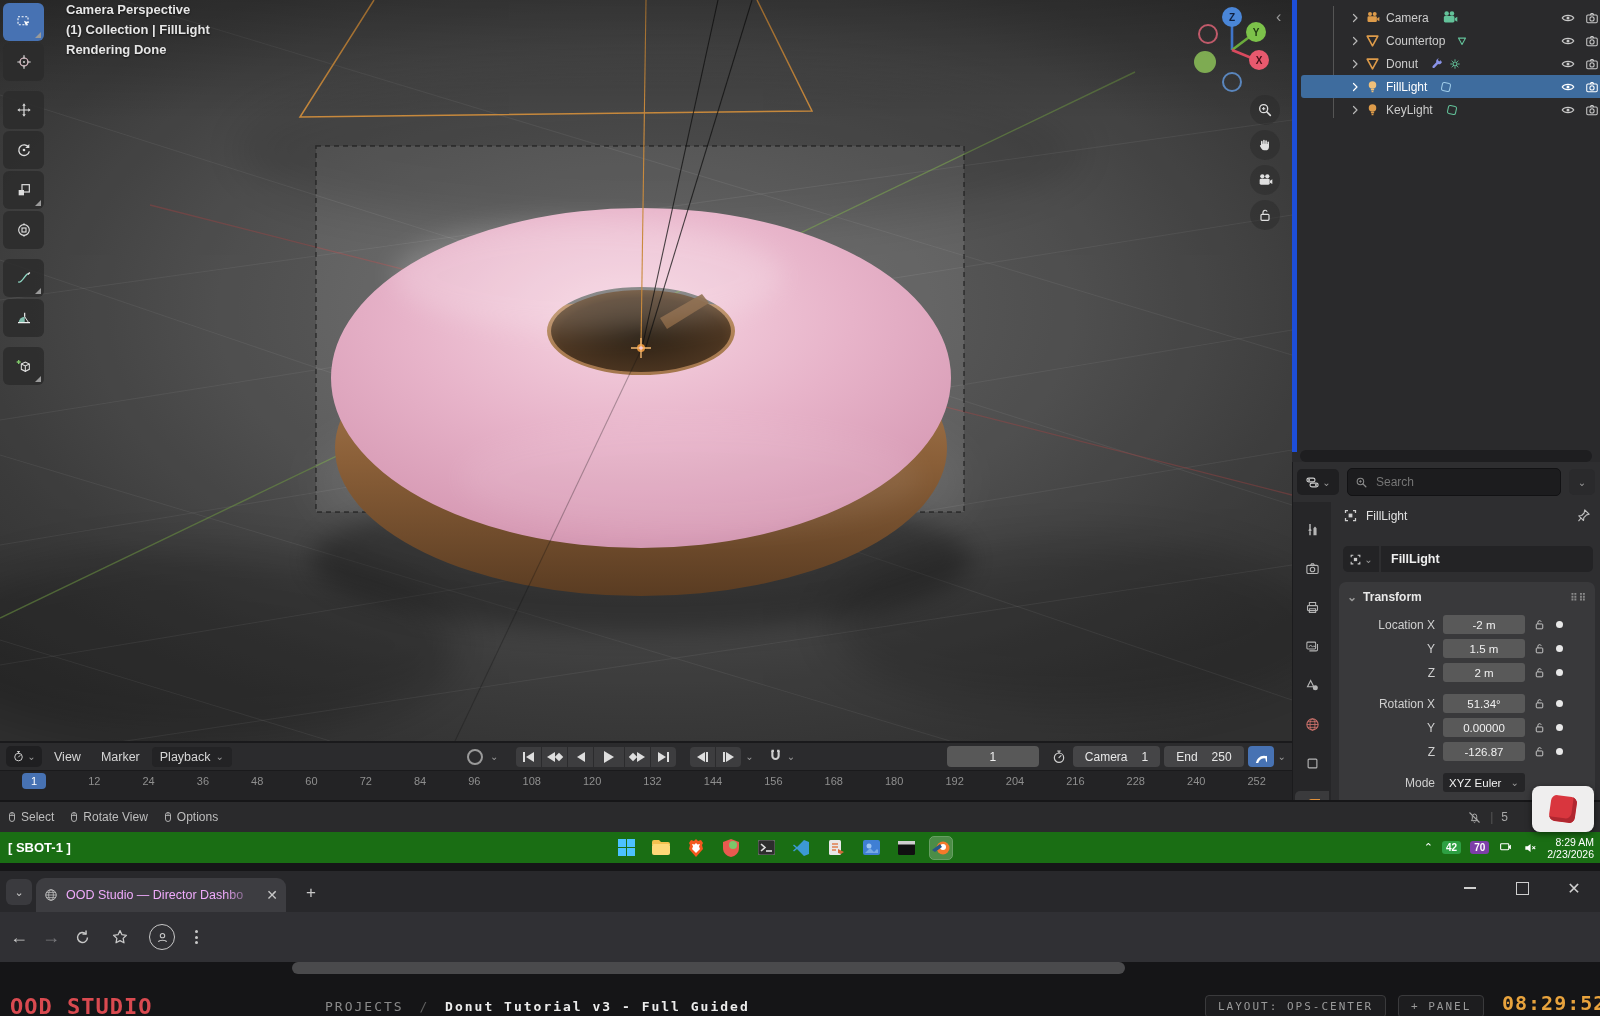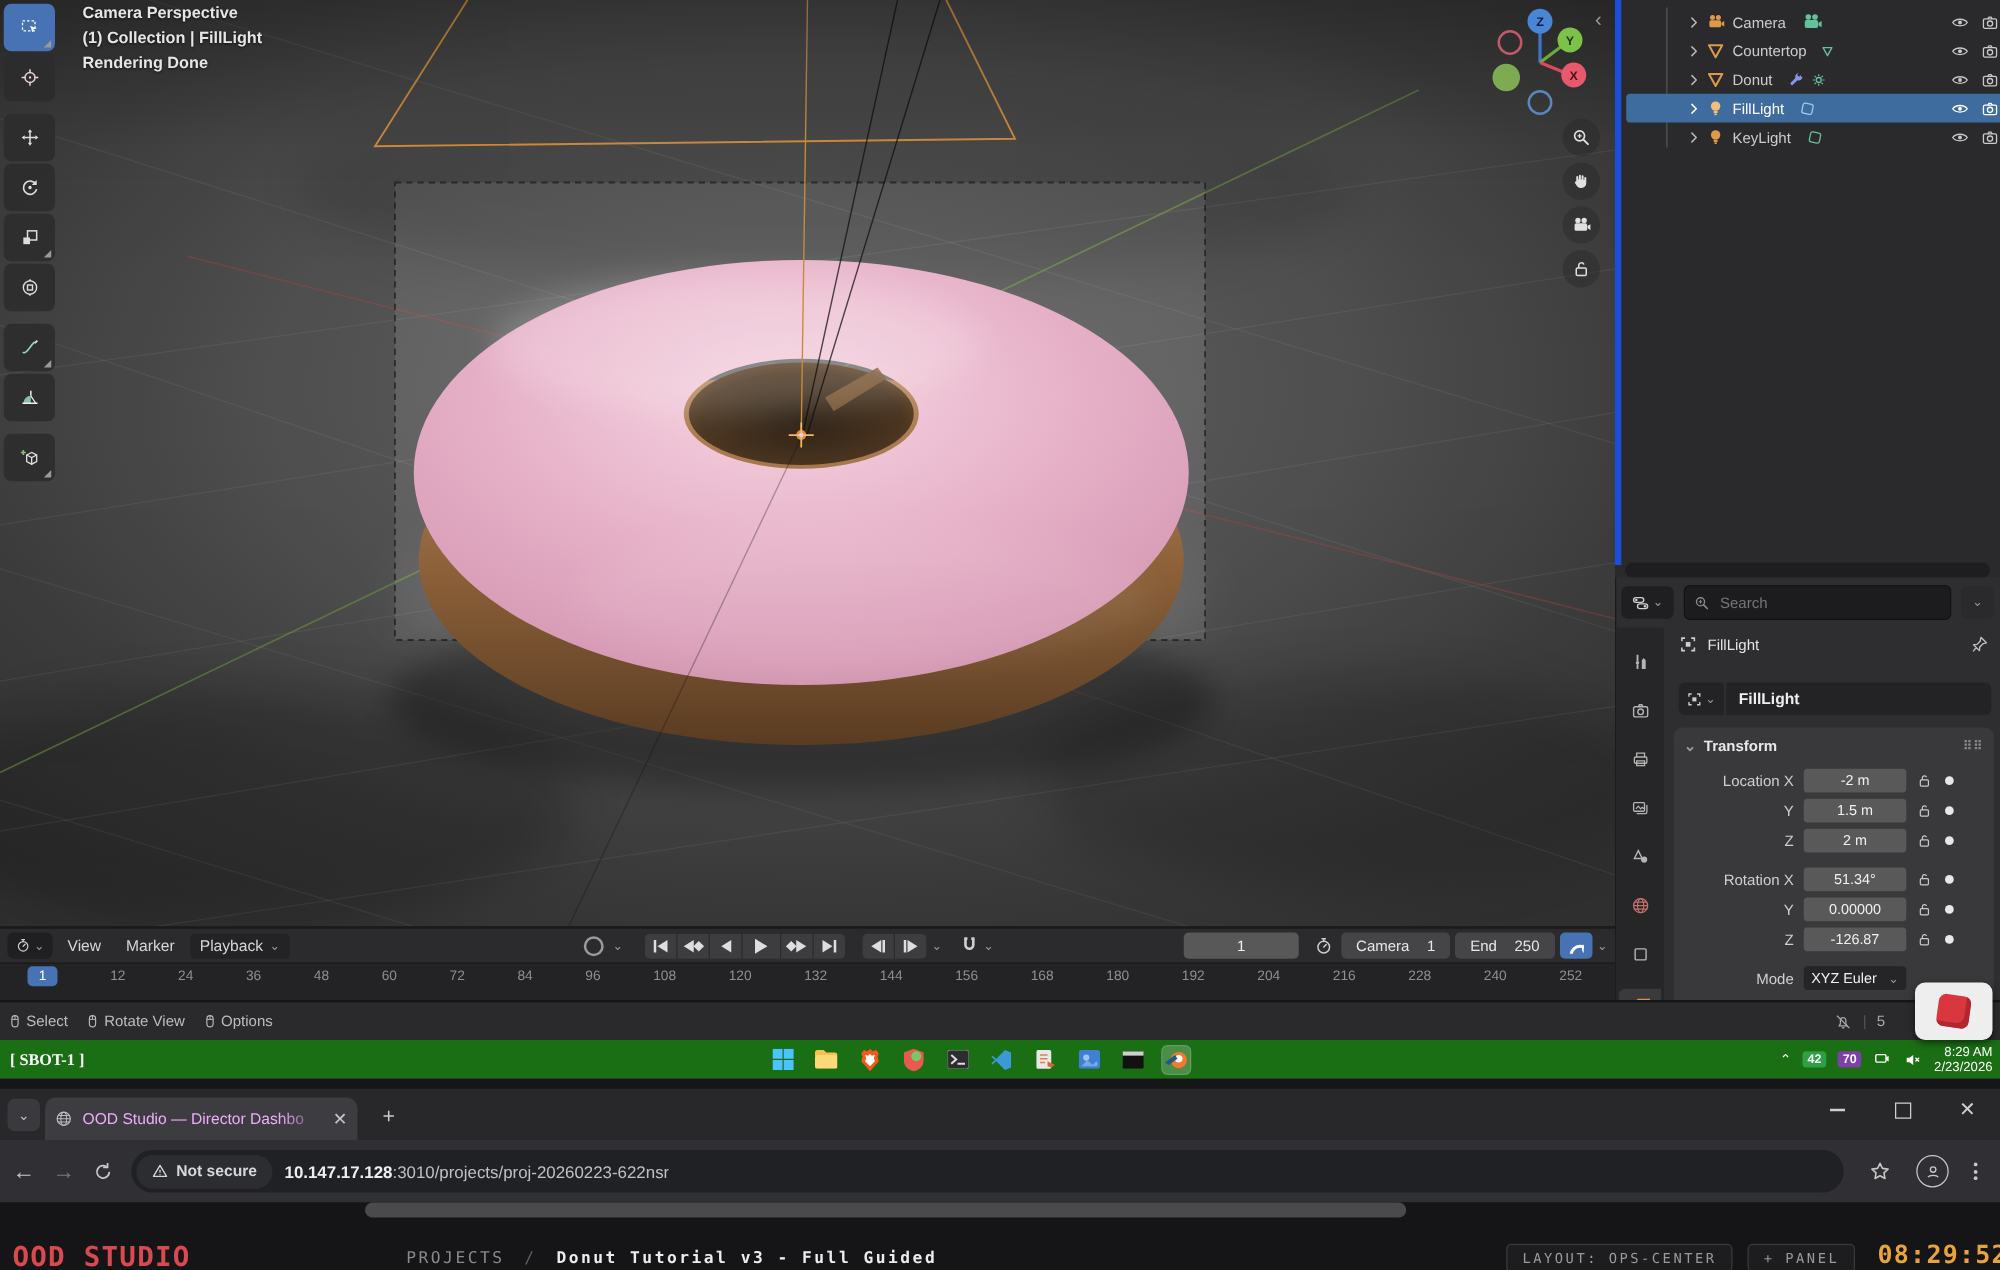--- a/index.html
+++ b/index.html
@@ -126,21 +126,21 @@
   
   #bstatus{position:absolute;left:0;top:800px;width:1600px;height:32px;background:#2a2a2c;
     border-top:2px solid #161618;display:flex;align-items:center;gap:14px;padding:0 6px;
     font-size:12px;color:#bdbdbd;box-sizing:border-box;}
   .hint{display:flex;align-items:center;gap:3px;}
   #bstatus .right{margin-left:auto;display:flex;align-items:center;gap:8px;margin-right:86px;color:#a8a8a8;}
 
   
   #taskbar{position:absolute;left:0;top:832px;width:1600px;height:31px;background:#1a6e14;
     display:flex;align-items:center;box-sizing:border-box;padding:0 8px;}
-  #session{font-family:Liberation Serif, serif;font-weight:bold;font-size:13px;color:#fff;}
+  #session{font-family:Liberation Sans, sans-serif;font-weight:bold;font-size:13px;color:#fff;}
   #tb-icons{position:absolute;left:615px;display:flex;gap:13px;align-items:center;height:31px;}
   .tbi{width:22px;height:22px;border-radius:4px;display:flex;align-items:center;justify-content:center;}
   .tbi.activeapp{background:#ffffff38;outline:1px solid #ffffff55;}
   #tray{position:absolute;right:6px;display:flex;align-items:center;gap:9px;height:31px;}
   .badge{font-size:10px;font-weight:bold;color:#fff;border-radius:3px;padding:1px 4px;}
   #clockblock{text-align:right;font-size:10.5px;line-height:12px;color:#fff;}
 
   
   #browser{position:absolute;left:0;top:863px;width:1600px;height:153px;background:#161618;}
   #tabstrip{position:absolute;left:0;top:8px;width:1600px;height:41px;background:#28282b;
@@ -1025,29 +1025,20 @@
         <div class="wc" style="font-size:16px">✕</div>
       </div>
     </div>
     <div id="urlbar">
       <span class="navic">←</span>
       <span class="navic dim">→</span>
       <svg width="17" height="17" viewBox="0 0 24 24">
           <path d="M19 12a7 7 0 1 1-2-4.9" fill="none" stroke="#c8c8c8" stroke-width="2"></path>
           <path d="M17 2v5h-5" fill="none" stroke="#c8c8c8" stroke-width="2"></path>
         </svg>
-      <div id="addresspill">
-        <span id="nschip">
-          <svg class="ic" style="width:14px;height:14px">
-              <use href="#i-warn"></use>
-            </svg>
-          <span>Not secure</span>
-        </span>
-        <span id="urltext"><b>10.147.17.128</b><span>:3010/projects/proj-20260223-622nsr</span></span>
-      </div>
       <span class="right">
         <svg class="ic" style="width:18px;height:18px">
             <use href="#i-star"></use>
           </svg>
         <span class="avatar">
           <svg class="ic" style="width:15px;height:15px">
               <use href="#i-person"></use>
             </svg>
         </span>
         <span class="dots3">

